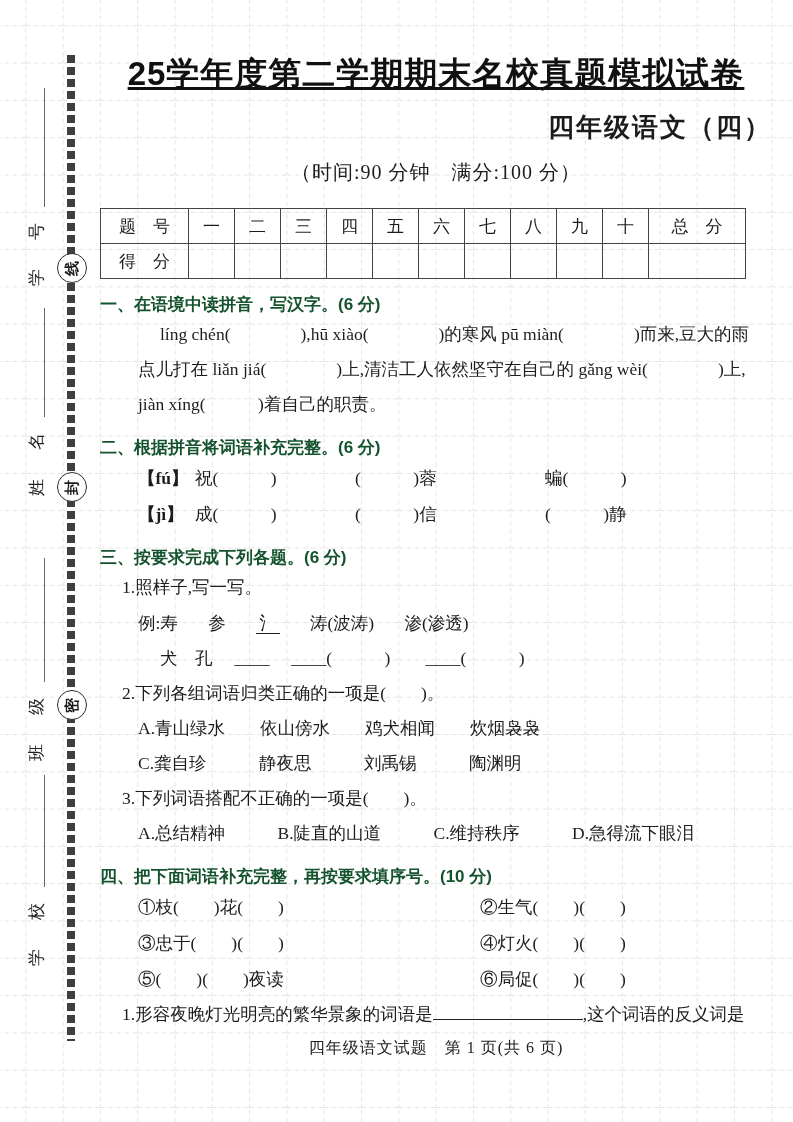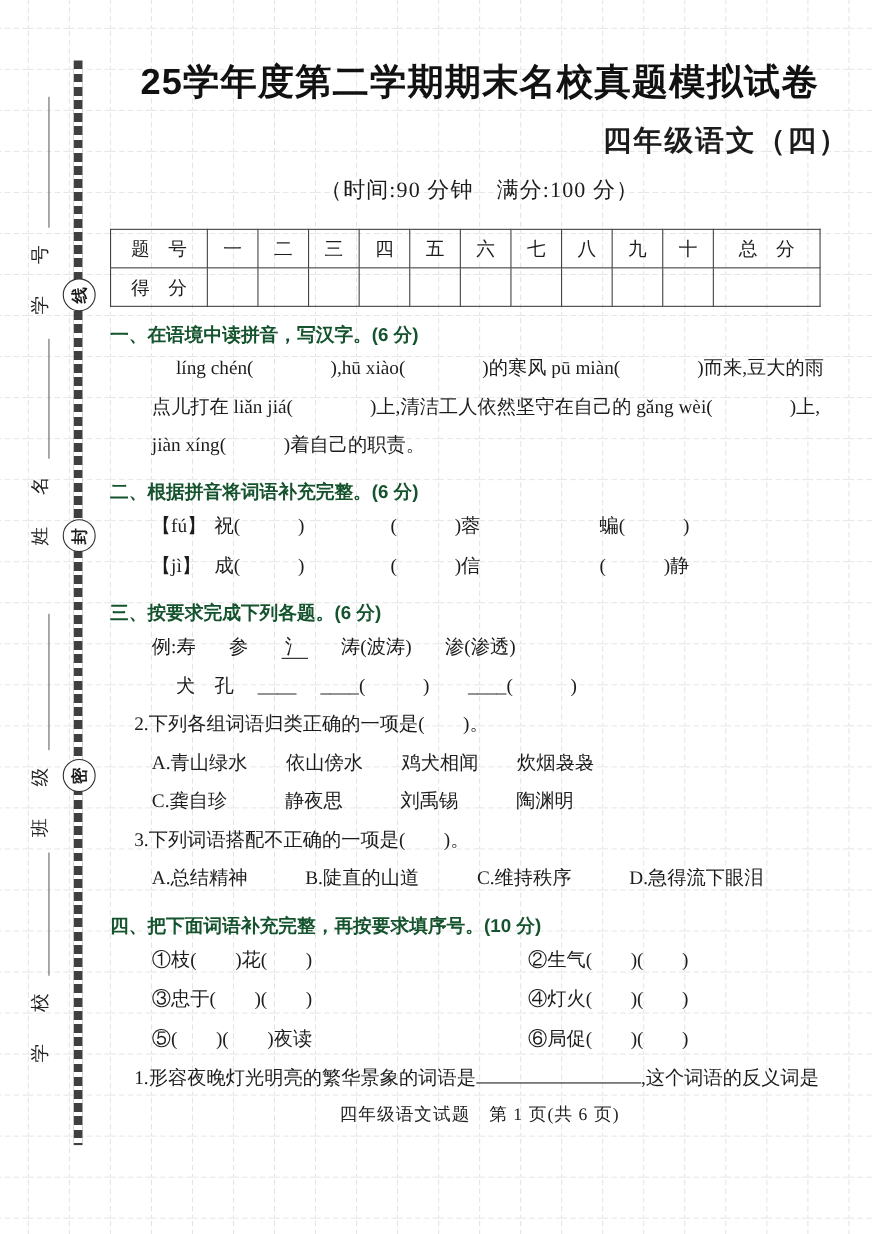--- a/index.html
+++ b/index.html
@@ -34,21 +34,21 @@
     border:1.5px solid #2e2e2e; border-radius:50%; background:#ffffff;
     display:flex; align-items:center; justify-content:center; z-index:3;
   }
   .seal-stamp span { transform:rotate(-90deg); font-size:15px; font-weight:bold; }
 
   
   .content { position:absolute; left:100px; top:0; width:672px; z-index:2; }
   .title {
     margin-top:52px; text-align:center;
     font-family:"Liberation Sans","DejaVu Sans",sans-serif;
-    font-weight:bold; font-size:33px; letter-spacing:1px; color:#111;
+    font-weight:bold; font-size:33px; letter-spacing:1px; color:#111;text-decoration:underline;
   }
   .subtitle { margin-top:13px; text-align:right; font-weight:bold; font-size:26px; letter-spacing:2px; }
   .meta { margin-top:14px; text-align:center; font-size:20px; letter-spacing:1px; }
 
   table.score {
     margin-top:22px; width:645px; border-collapse:collapse; table-layout:fixed;
     border:1.5px solid #1a1a1a; background:transparent;
     font-size:17px; text-align:center;padding-left:16px;
   }
   table.score td { border:1px solid #444; height:35px; }
@@ -59,21 +59,21 @@
   .sec-head {
     font-family:"Liberation Sans","DejaVu Sans",sans-serif;
     font-weight:bold; font-size:17px; margin-top:14px; line-height:24px; color:#14532d;
   }
   .bodyline { font-size:17.5px; line-height:35px; }
   .ind1 { margin-left:22px; }
   .ind2 { margin-left:38px; }
   .firstindent { padding-left:22px; }
 
   .pinyin-row { display:flex; margin-left:38px; font-size:17.5px; line-height:36px; }
-  .pinyin-row .lab { width:57px; }
+  .pinyin-row .lab { width:57px;font-weight:bold; }
   .pinyin-row .c1 { width:160px; }
   .pinyin-row .c2 { width:190px; }
 
   .example-row { margin-left:38px; font-size:17.5px; line-height:36px; }
   .example-row span { margin-right:26px; }
   .example-row .radical { border-bottom:1px solid #222; padding:0 3px; }
 
   .s4-grid { display:grid; grid-template-columns:342px 1fr; margin-left:38px; font-size:17.5px; line-height:36px; }
 
   .blankline { display:inline-block; width:150px; border-bottom:1px solid #222; height:18px; vertical-align:baseline; }
@@ -174,20 +174,21 @@
     <span>蝙(　　　)</span>
   </div>
   <div class="pinyin-row">
     <span class="lab">【jì】</span>
     <span class="c1">成(　　　)</span>
     <span class="c2">(　　　)信</span>
     <span>(　　　)静</span>
   </div>
 
   <div class="sec-head">三、按要求完成下列各题。(6 分)</div>
+  <div class="bodyline ind1">1.照样子,写一写。</div>
   <div class="example-row">
     <span>例:寿</span>
     <span>参</span>
     <span class="radical">氵</span>
     <span>涛(波涛)</span>
     <span>渗(渗透)</span>
   </div>
   <div class="bodyline" style="margin-left:60px">犬　孔　 ____ 　____(　　　)　　____(　　　)</div>
   <div class="bodyline ind1">2.下列各组词语归类正确的一项是(　　)。</div>
   <div class="bodyline ind2">A.青山绿水　　依山傍水　　鸡犬相闻　　炊烟袅袅</div>

